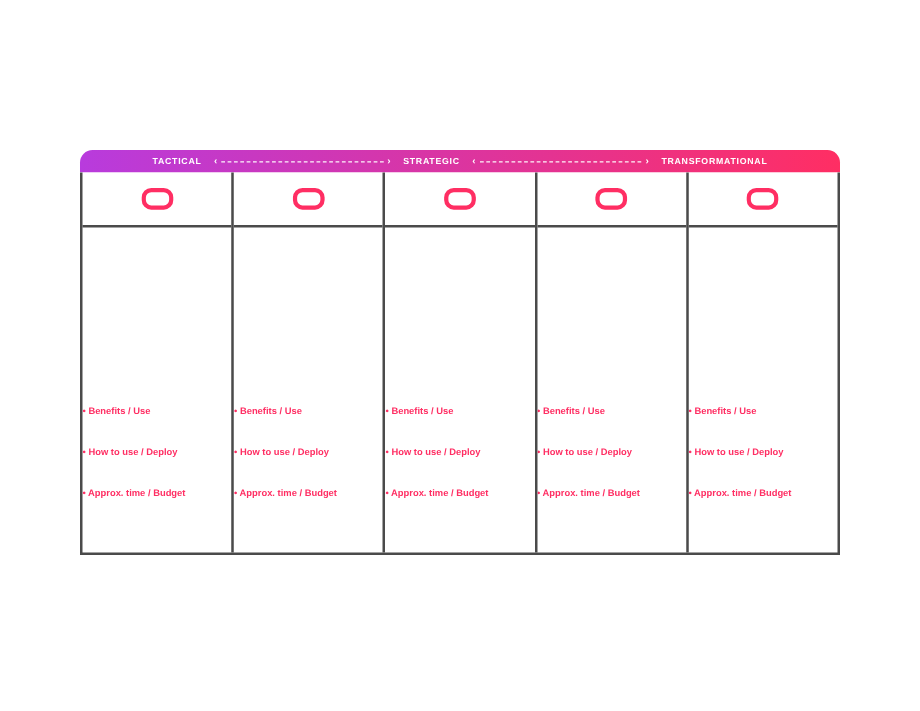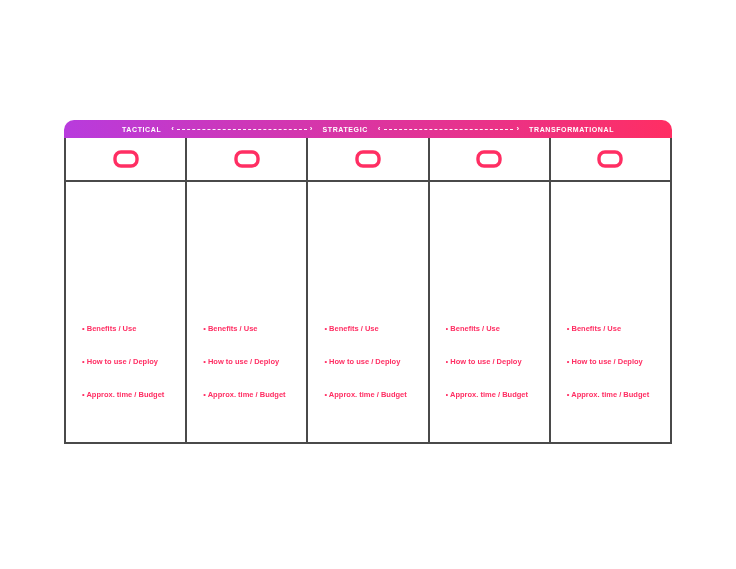--- a/index.html
+++ b/index.html
@@ -82,21 +82,21 @@
     align-items:center;
     justify-content:center;
     flex:0 0 auto;
   }
   .icon rect{
     stroke:var(--accent);
     fill:none;
   }
   .col-body{
     flex:1;
-    padding:142px 8px 0 16px;
+    padding:142px 8px 0 0;
   }
   .bullet{
     color:var(--accent);
     font-size:7.5px;
     font-weight:600;
     line-height:1.2;
     margin-bottom:24px;
     white-space:nowrap;
     overflow:hidden;
   }

